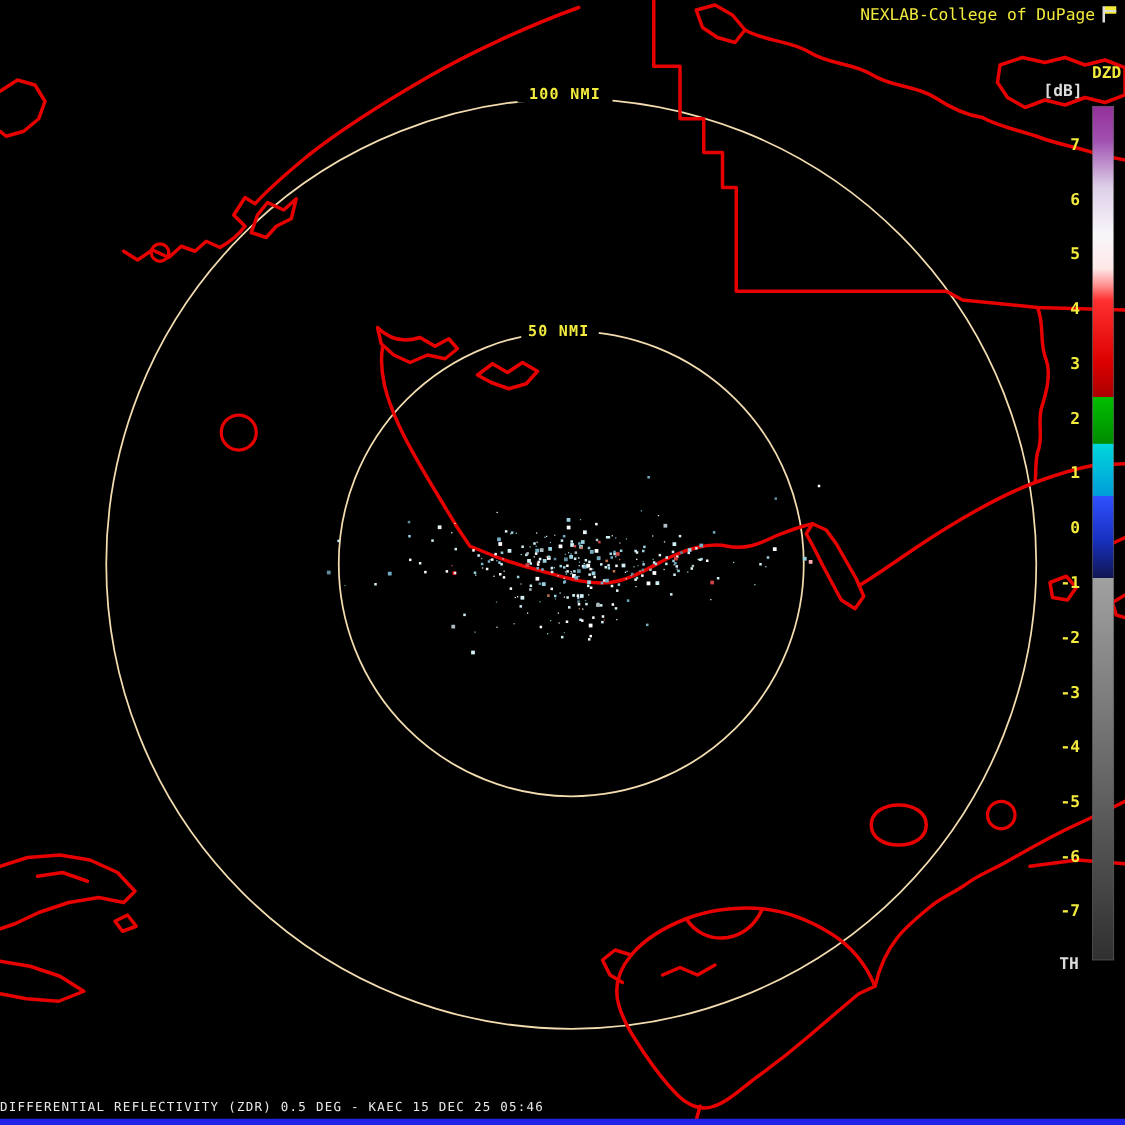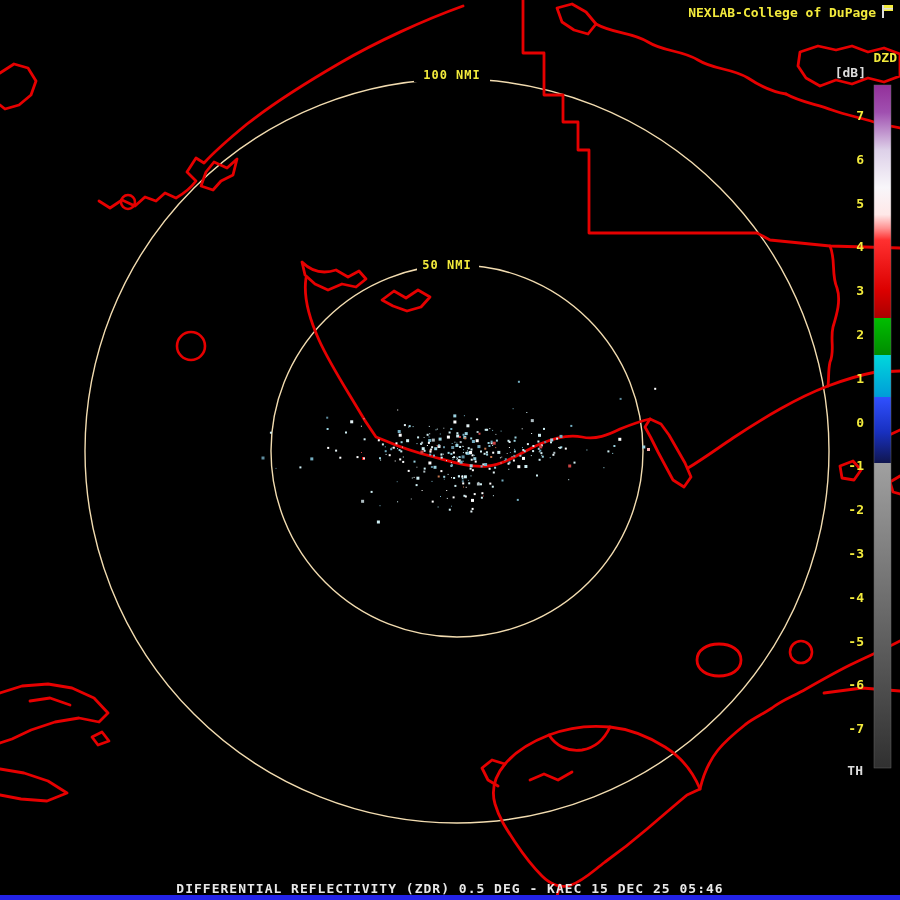--- a/index.html
+++ b/index.html
@@ -1,22 +1,22 @@
 <!DOCTYPE html>
 <html style="--yellow: #F2EA3C; --footer: #E8E8E8; --bar: #2323E8; --white: #DCDCDC;"><head>
 <meta charset="utf-8">
 <style>
   html,body{margin:0;padding:0;background:#000;}
   #screen{position:relative;width:900px;height:900px;background:#000;overflow:hidden;
           font-family:"DejaVu Sans Mono",monospace;}
-  #title{position:absolute;top:5px;right:24px;font-size:13px;font-weight:bold;
+  #title{position:absolute;top:5px;right:24px;font-size:13px;font-weight:normal;
          color:var(--yellow);white-space:nowrap;}
   #flag{position:absolute;top:4px;right:5px;}
-  #footer-text{position:absolute;left:0;right:0;top:881px;text-align:center;
-               font-size:13px;letter-spacing:1px;color:var(--footer);white-space:nowrap;font-weight:bold;}
+  #footer-text{position:absolute;left:0;right:0;top:881px;text-align:left;
+               font-size:10px;letter-spacing:1px;color:var(--footer);white-space:nowrap;}
   #bottom-bar{position:absolute;left:0;bottom:0;width:900px;height:5px;background:var(--bar);}
   svg text{font-family:"DejaVu Sans Mono",monospace;}
   .ring-label{font-size:12px;font-weight:bold;fill:var(--yellow);letter-spacing:1px;}
   .cb-yellow{font-size:13px;font-weight:bold;fill:var(--yellow);}
   .cb-white{font-size:13px;font-weight:bold;fill:var(--white);}
 </style>
 </head>
 <body>
 
 <div id="screen">

